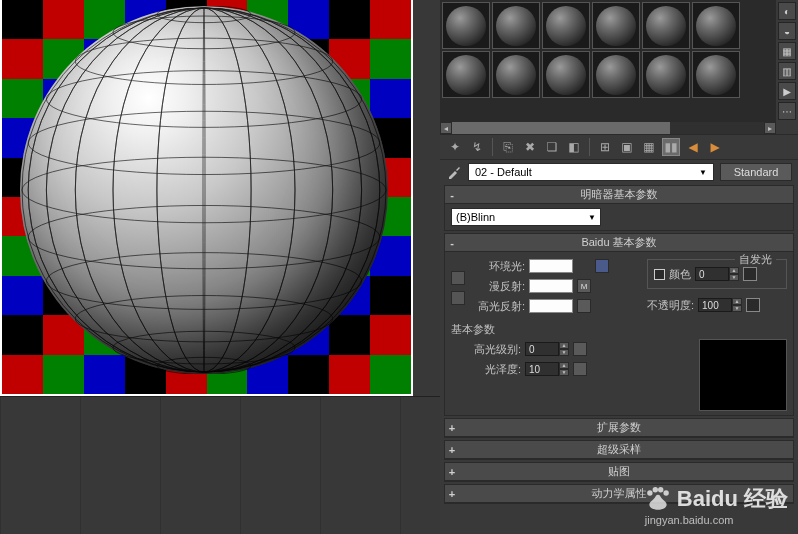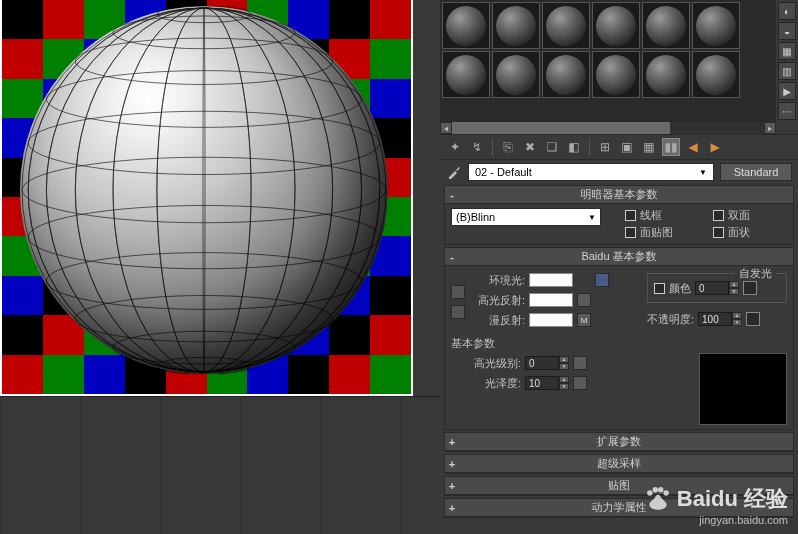--- a/index.html
+++ b/index.html
@@ -176,21 +176,21 @@
   .spin-btns span { width:10px; height:7px; background:#5a5a5a; border:1px solid #2a2a2a; font-size:5px; line-height:5px; text-align:center;}
 
   .label { color:#c0c0c0; }
   .label.r { text-align:right; display:inline-block; }
   .curve-box { width:88px; height:72px; background:#000; border:1px solid #555; margin-left:auto;}
 
   .watermark {
     position:absolute; right:10px; bottom:8px;
     color:rgba(255,255,255,0.82);
     font-family:"Microsoft YaHei",sans-serif;
-    text-align:right;
+    text-align:left;
     pointer-events:none;
   }
   .watermark .wm-top{font-size:22px; font-weight:bold; display:flex;align-items:center;gap:6px; justify-content:flex-end;}
   .watermark .wm-top svg{opacity:0.85;}
   .watermark .wm-bot{font-size:11px; opacity:0.8;}
 </style>
 </head>
 <body>
 
 <div id="app">
@@ -430,38 +430,20 @@
       <div class="rollup-hdr">
         <span class="rollup-toggle">-</span>
         <span class="rollup-title">明暗器基本参数</span>
       </div>
       <div class="rollup-body">
         <div class="shader-grid">
           <div class="shader-select">
             <span>(B)Blinn</span>
             <span style="font-size:8px;">▼</span>
           </div>
-          <div class="shader-right">
-            <div class="chk">
-                <span class="chkbox"></span>
-                <span class="label">线框</span>
-              </div>
-            <div class="chk">
-                <span class="chkbox"></span>
-                <span class="label">双面</span>
-              </div>
-            <div class="chk">
-                <span class="chkbox"></span>
-                <span class="label">面贴图</span>
-              </div>
-            <div class="chk">
-                <span class="chkbox"></span>
-                <span class="label">面状</span>
-              </div>
-          </div>
         </div>
       </div>
     </div>
 
     <div class="rollup">
       <div class="rollup-hdr">
         <span class="rollup-toggle">-</span>
         <span class="rollup-title">Baidu 基本参数</span>
       </div>
       <div class="rollup-body">
@@ -474,28 +456,28 @@
                 <div class="lock-btn"></div>
               </div>
               <div style="flex:1;">
                 <div class="row">
                   <span class="label r" style="width:58px;">环境光:</span>
                   <span class="swatch"></span>
                   <span style="width:14px;"></span>
                   <div class="lock-btn" style="background:#4a5a8a;"></div>
                 </div>
                 <div class="row">
+                  <span class="label r" style="width:58px;">漫反射:</span>
+                  <span class="swatch"></span>
+                  <span class="map-btn">M</span>
+                </div>
+                <div class="row">
                   <span class="label r" style="width:58px;">高光反射:</span>
                   <span class="swatch"></span>
                   <span class="map-btn"></span>
-                </div>
-                <div class="row">
-                  <span class="label r" style="width:58px;">漫反射:</span>
-                  <span class="swatch"></span>
-                  <span class="map-btn">M</span>
                 </div>
               </div>
             </div>
           </div>
 
           <div style="width:140px;">
             <div class="fieldset">
               <span class="legend">自发光</span>
               <div class="row">
                 <span class="chkbox"></span>

